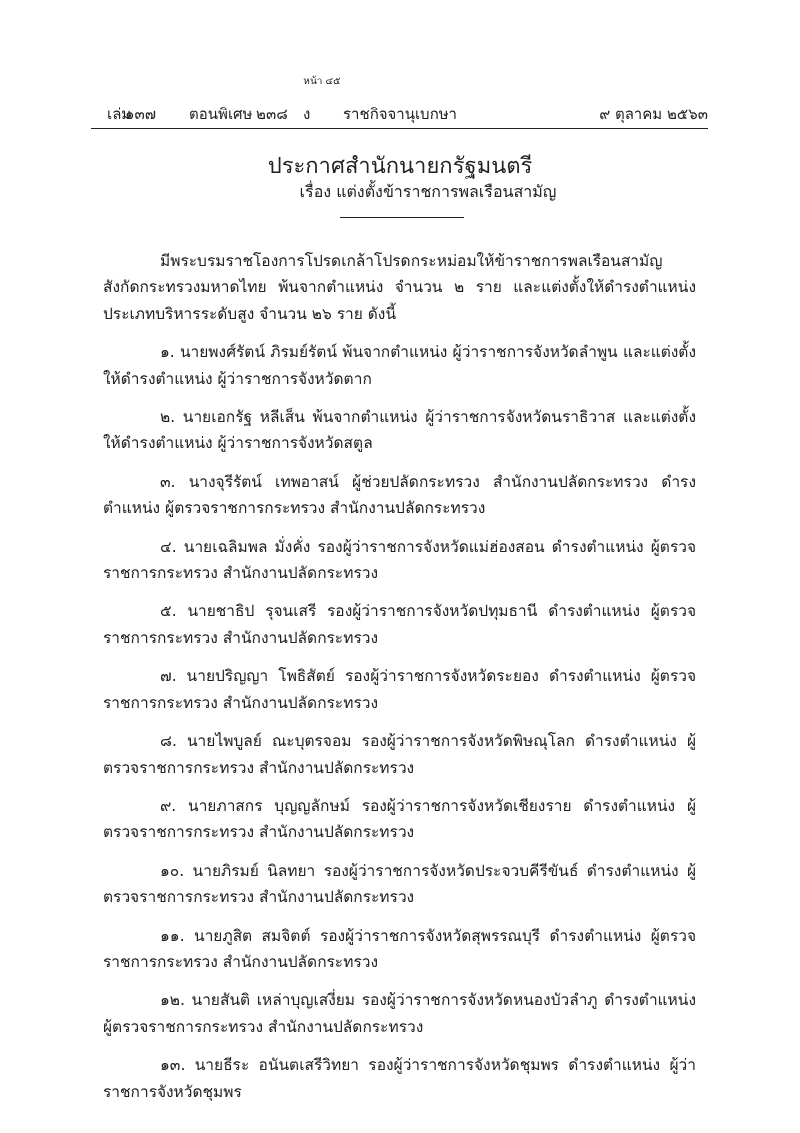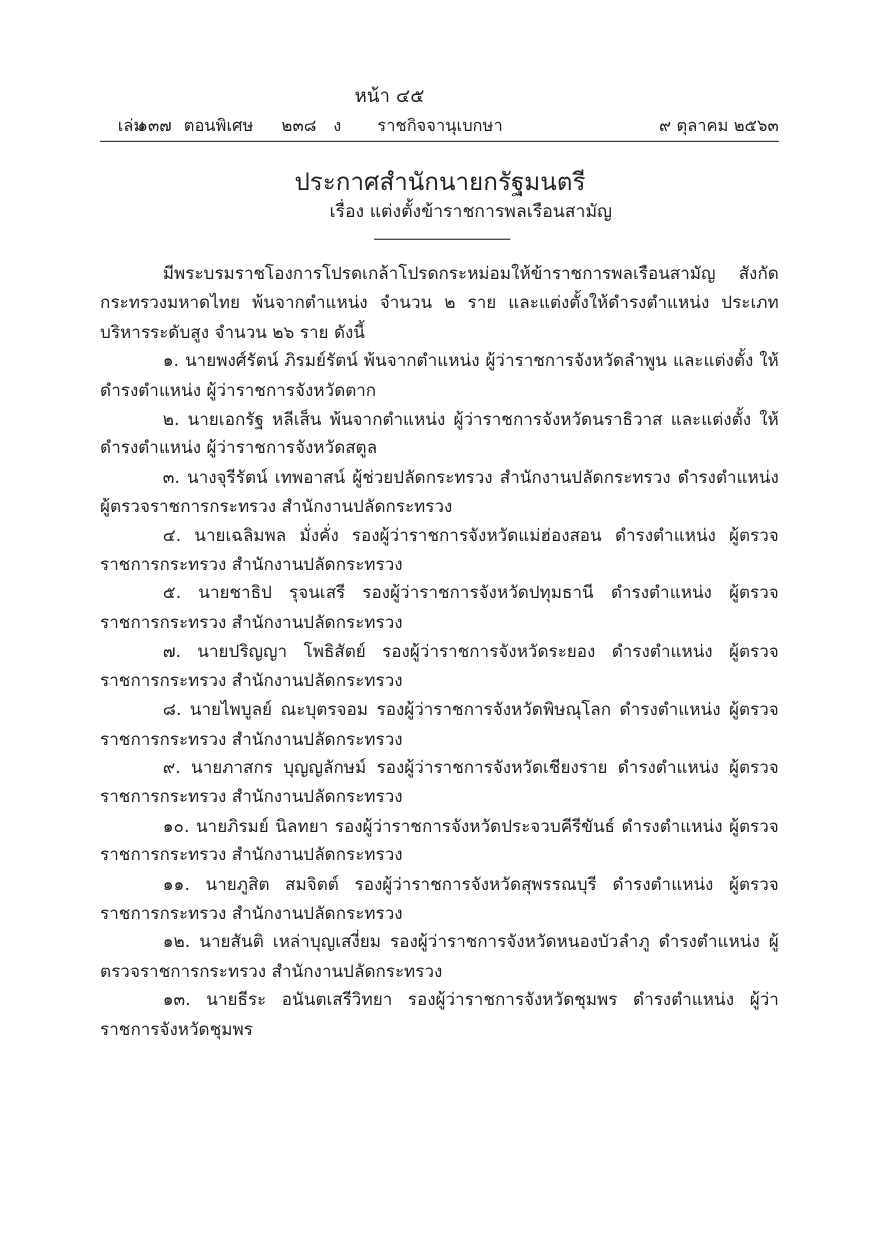--- a/index.html
+++ b/index.html
@@ -2,31 +2,30 @@
 <html><head>
   <meta charset="utf-8">
   <style>
     html, body { margin: 0; padding: 0; background: #ffffff; }
     body {
       width: 800px; height: 1133px; position: relative; overflow: hidden;
       font-family: "DejaVu Sans", sans-serif; color: #222222;
     }
     .page-number {
       position: absolute; top: 73px; left: 0; width: 644px; text-align: center;
-      font-size: 17px;
-      margin-left: 32px;
+      font-size: 10px;
     }
     .gazette-header {
       position: absolute; top: 102px; left: 91px; width: 617px; height: 24px;
       font-size: 15px; white-space: nowrap;
     }
     .gazette-header span { position: absolute; top: 0; }
     .hdr-vol { left: 16px; }
     .hdr-vnum { left: 34px; }
-    .hdr-sec { left: 76px; font-family: Liberation Serif, serif; }
+    .hdr-sec { left: 98px; font-family: Liberation Serif, serif; }
     .hdr-snum { left: 165px; }
     .hdr-sletter { left: 212px; }
     .hdr-name { left: 252px; }
     .hdr-date { right: 0; }
     .header-rule {
       position: absolute; top: 128px; left: 91px; width: 617px; height: 0;
       border-top: 1.6px solid #222;
     }
     .title {
       position: absolute; top: 148px; left: 0; width: 800px; text-align: center;
@@ -39,21 +38,21 @@
     }
     .title-rule {
       position: absolute; top: 217px; left: 340px; width: 124px; height: 0;
       border-top: 1.4px solid #222;
     }
     .body {
       position: absolute; top: 236px; left: 91px; width: 617px;
       font-size: 15.5px; line-height: 26.4px;
     }
     .para {
-      margin: 0; text-indent: 57px; text-align: justify;
+      margin: 12px; text-indent: 57px; text-align: justify;
     }
   </style>
 </head>
 <body>
 
 <div class="page-number">หน้า ๔๕</div>
 
 <div class="gazette-header">
   <span class="hdr-vol">เล่ม</span>
   <span class="hdr-vnum">๑๓๗</span>

